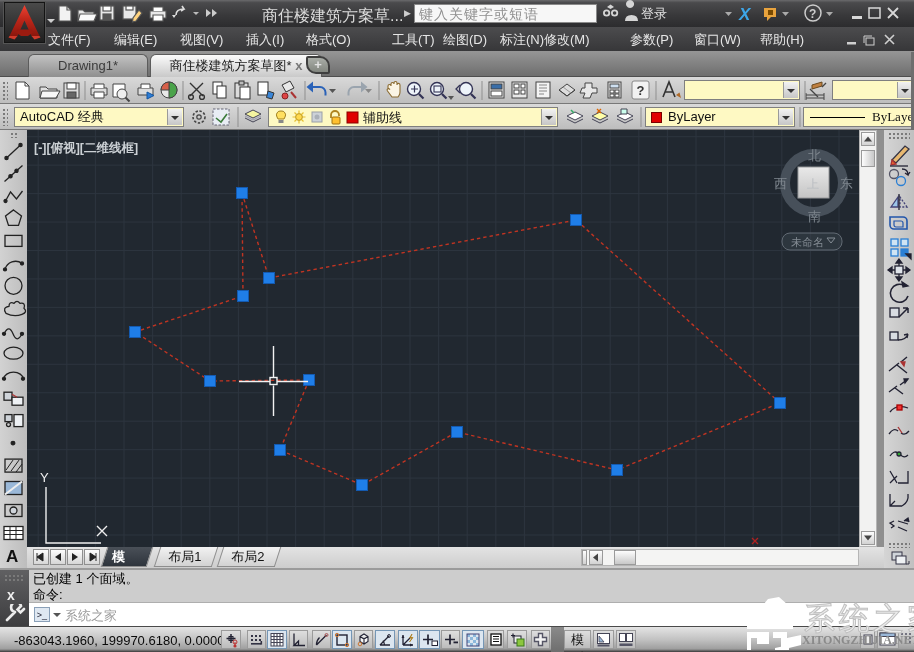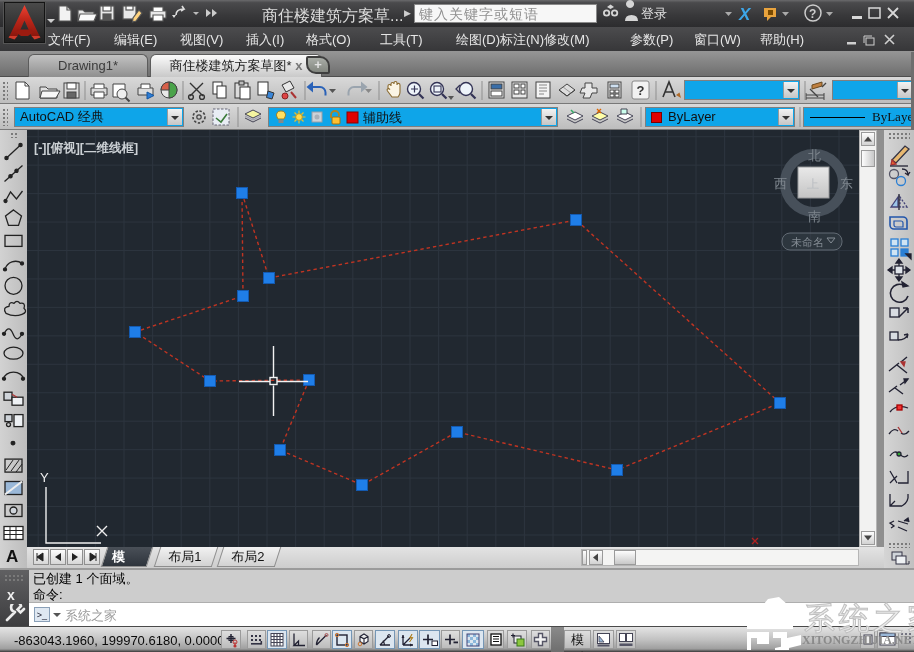--- a/index.html
+++ b/index.html
@@ -17,21 +17,21 @@
 
 #tabstrip{left:0;top:51px;width:914px;height:26px;background:linear-gradient(#969696,#6e6e6e);border-bottom:1px solid #4e4e4e}
 .dtab{position:absolute;top:54px;height:23px;font-size:13px;line-height:22px;text-align:center;border:1px solid #5c5c5c;border-bottom:none;border-radius:6px 6px 0 0}
 #tab1{left:28px;width:120px;background:linear-gradient(#c2c2c2,#8f8f8f);color:#3c3c3c}
 #tab2{left:150px;width:172px;background:linear-gradient(#fbfbfb,#c9c9c9);color:#1a1a1a}
 #newtab{left:306px;top:56px;width:24px;height:18px;background:linear-gradient(#a9ada7,#82867f);border:2px solid #3e3e3e;border-radius:2px 10px 2px 10px;color:#e3e3e3;font-size:13px;line-height:14px;text-align:center;font-weight:bold}
 
 #toolbar1{left:0;top:77px;width:914px;height:27px;background:linear-gradient(#d9d9d9,#bdbdbd);border-bottom:1px solid #787878}
 #toolbar2{left:0;top:104px;width:914px;height:26px;background:linear-gradient(#d9d9d9,#bdbdbd);border-bottom:1px solid #787878}
 .handle{position:absolute;background:radial-gradient(circle,#7a7a7a 1px,transparent 1.2px);background-size:4px 4px}
-.cbo{position:absolute;background:#0ea5e9;border:1px solid #7f7f7f;font-size:13px;color:#111}
+.cbo{position:absolute;background:#fef9c3;border:1px solid #7f7f7f;font-size:13px;color:#111}
 .cboArr{position:absolute;right:1px;top:1px;bottom:1px;width:15px;background:linear-gradient(#f2f2f2,#c6c6c6);border-left:1px solid #9a9a9a}
 .cboArr:after{content:"";position:absolute;left:3px;top:7px;border:4px solid transparent;border-top-color:#333}
 
 #lefttb{left:0;top:130px;width:27px;height:438px;background:linear-gradient(90deg,#d2d2d2,#bdbdbd)}
 #canvas{left:27px;top:130px;width:832px;height:417px;background:#212830}
 #vscroll{left:859px;top:130px;width:18px;height:417px;background:#f2f2f1;border:1px solid #b5b5b5}
 #rstrip{left:877px;top:130px;width:7px;height:438px;background:#8f8f8f}
 #righttb{left:884px;top:130px;width:30px;height:438px;background:linear-gradient(90deg,#d5d5d5,#c0c0c0)}
 
 #botrow{left:27px;top:547px;width:857px;height:21px;background:linear-gradient(#e3e3e3,#cdcdcd)}
@@ -117,22 +117,22 @@
 <div class="abs" id="doctitle">商住楼建筑方案草...</div>
 <div class="abs" id="titArrow">▶</div>
 <div class="abs" id="searchbox">键入关键字或短语</div>
 
 <div class="abs" id="menubar">
 <span class="mi" style="left:48px">文件(F)</span>
 <span class="mi" style="left:114px">编辑(E)</span>
 <span class="mi" style="left:180px">视图(V)</span>
 <span class="mi" style="left:246px">插入(I)</span>
 <span class="mi" style="left:306px">格式(O)</span>
-<span class="mi" style="left:380px">工具(T)</span>
-<span class="mi" style="left:456px">绘图(D)</span>
+<span class="mi" style="left:392px">工具(T)</span>
+<span class="mi" style="left:443px">绘图(D)</span>
 <span class="mi" style="left:500px">标注(N)</span>
 <span class="mi" style="left:544px">修改(M)</span>
 <span class="mi" style="left:630px">参数(P)</span>
 <span class="mi" style="left:694px">窗口(W)</span>
 <span class="mi" style="left:760px">帮助(H)</span>
 <svg class="abs" style="left:845px;top:4px" width="66" height="18" viewBox="0 0 66 18">
  <rect x="2" y="11" width="9" height="2.5" fill="#cfcfcf"></rect>
  <g stroke="#cfcfcf" fill="none">
         <rect x="21" y="7" width="8" height="7"></rect>
         <path d="M19 12 v-7 h8"></path>

